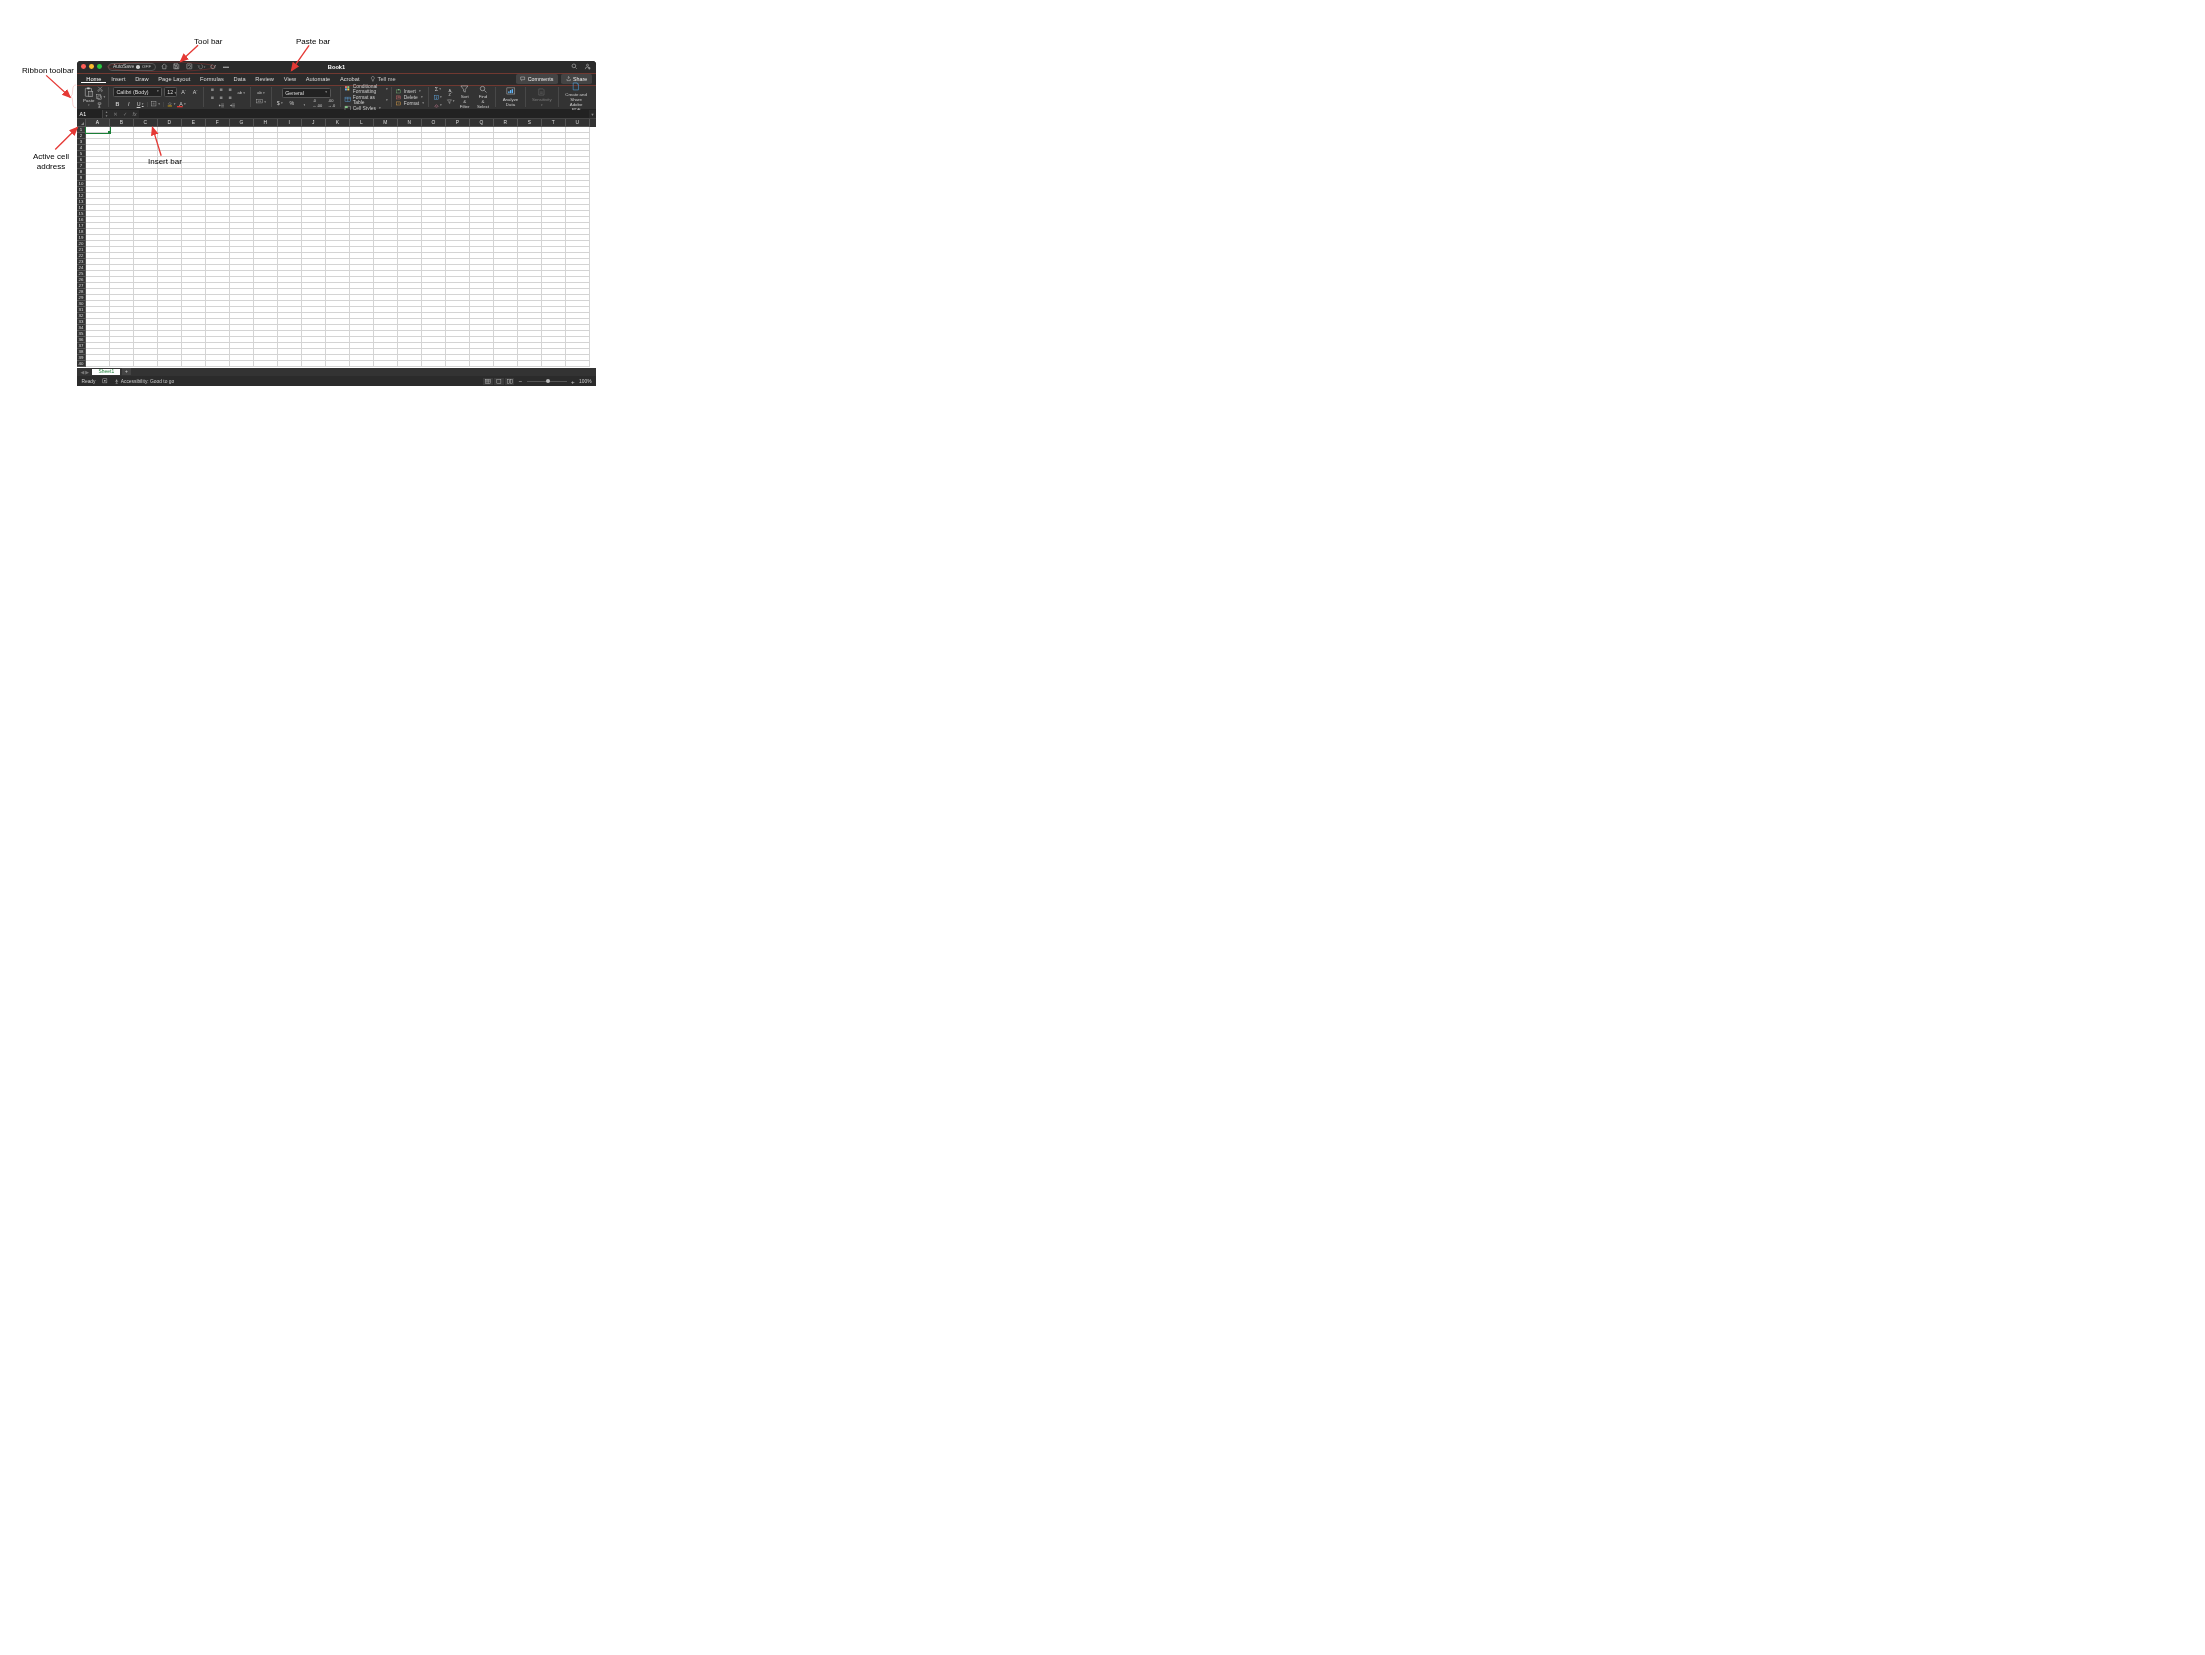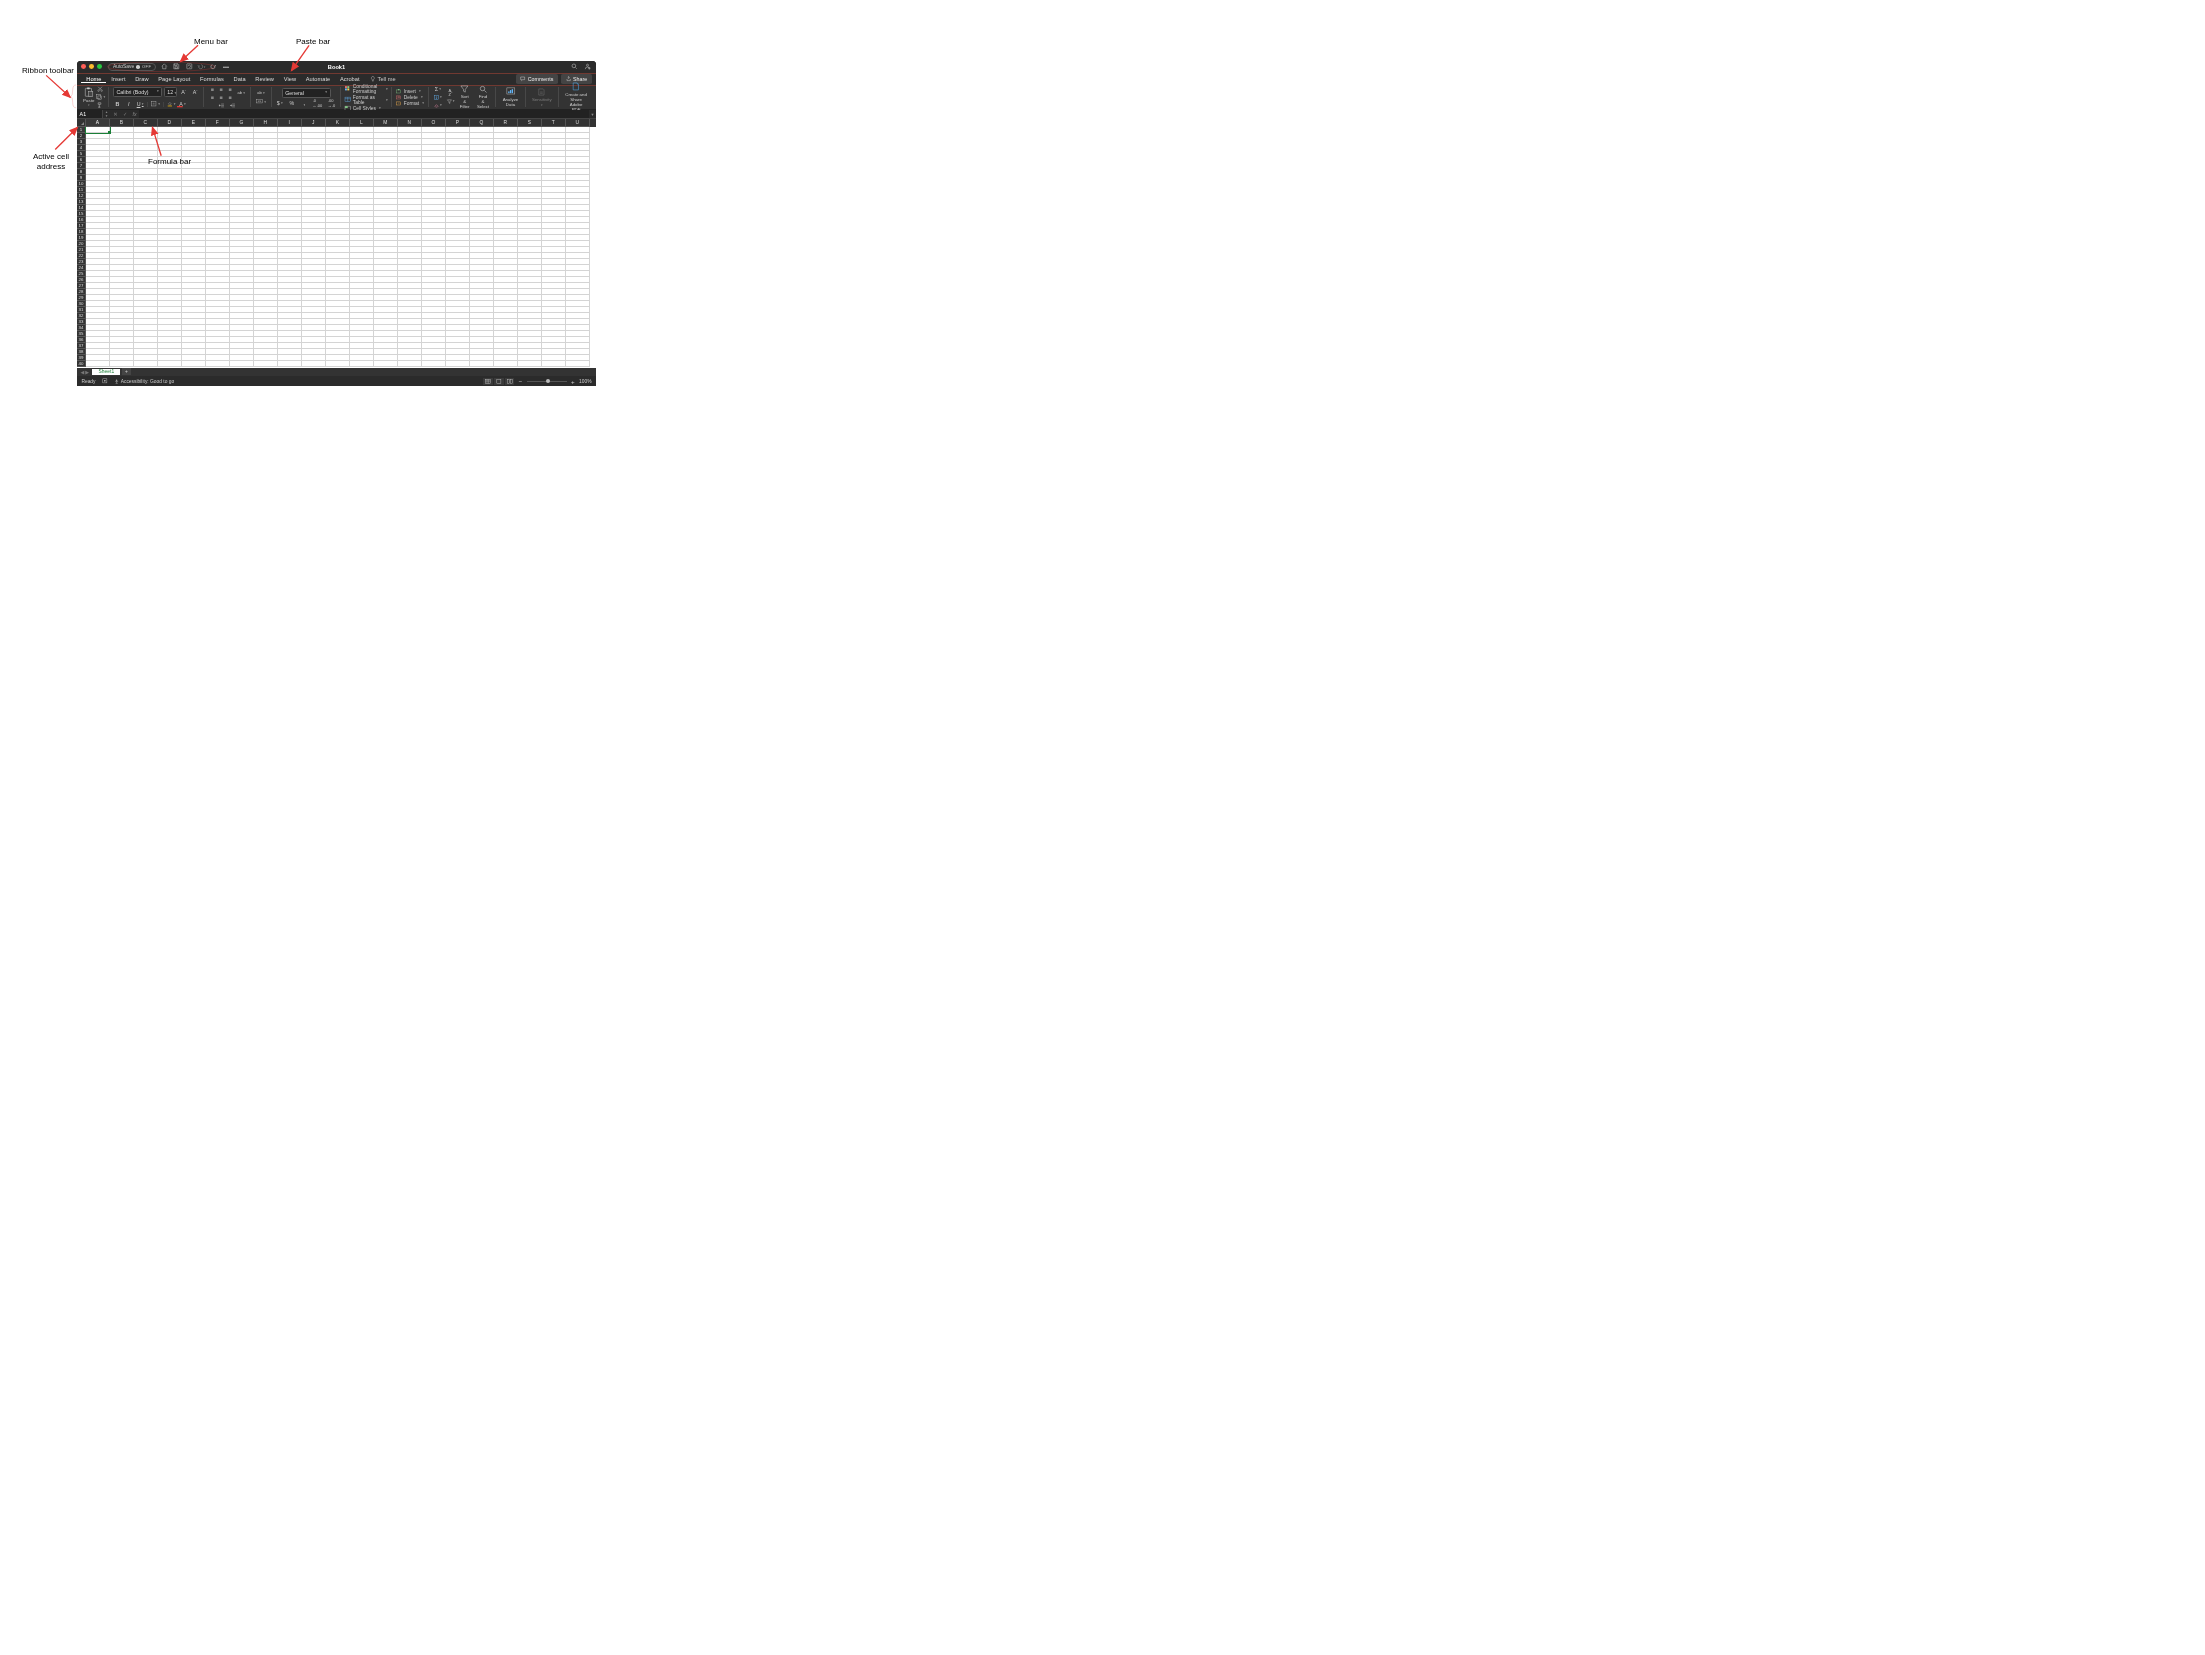--- a/index.html
+++ b/index.html
@@ -91,27 +91,27 @@
 .vbtn { width: 9.7px; height: 7px; background: #3a3a3a; display: flex; align-items: center; justify-content: center; }
 .zoom-slider { width: 40px; height: 1.3px; background: #555; position: relative; }
 .zoom-slider .thumb { position: absolute; left: 19.4px; top: -1.3px; width: 4px; height: 4px; border-radius: 50%; background: #bbb; }
 
 svg { overflow: visible; }
 .caret::after { content: '▾'; font-size: 3.5px; color: #999; margin-left: 1.3px; }
 </style>
 </head>
 <body>
 
-<div class="annotation" style="left:194px; top:37px;">Menu bar</div>
+<div class="annotation" style="left:194px; top:37px;">Tool bar</div>
 <div class="annotation" style="left:296px; top:37px;">Paste bar</div>
 <div class="annotation" style="left:22px; top:66px;">Ribbon toolbar</div>
 <div class="annotation" style="left:33px; top:152px; text-align:center; line-height:1.2;">
   <span>Active cell<br>address</span>
 </div>
-<div class="annotation" style="left:148px; top:157px;">Formula bar</div>
+<div class="annotation" style="left:148px; top:157px;">Insert bar</div>
 
 <svg class="arrow" style="left:176px; top:44px;" width="26.5" height="22" viewBox="0 0 60 50">
   <defs>
       <marker id="ah1" markerWidth="8" markerHeight="8" refX="6" refY="3" orient="auto">
         <path d="M0,0 L7,3 L0,6 Z" fill="#e53935"></path>
       </marker>
     </defs>
   <line x1="50" y1="3" x2="10" y2="40" stroke="#e53935" stroke-width="3" marker-end="url(#ah1)"></line>
 </svg>
 <svg class="arrow" style="left:287px; top:44px;" width="26.5" height="31" viewBox="0 0 60 70">

